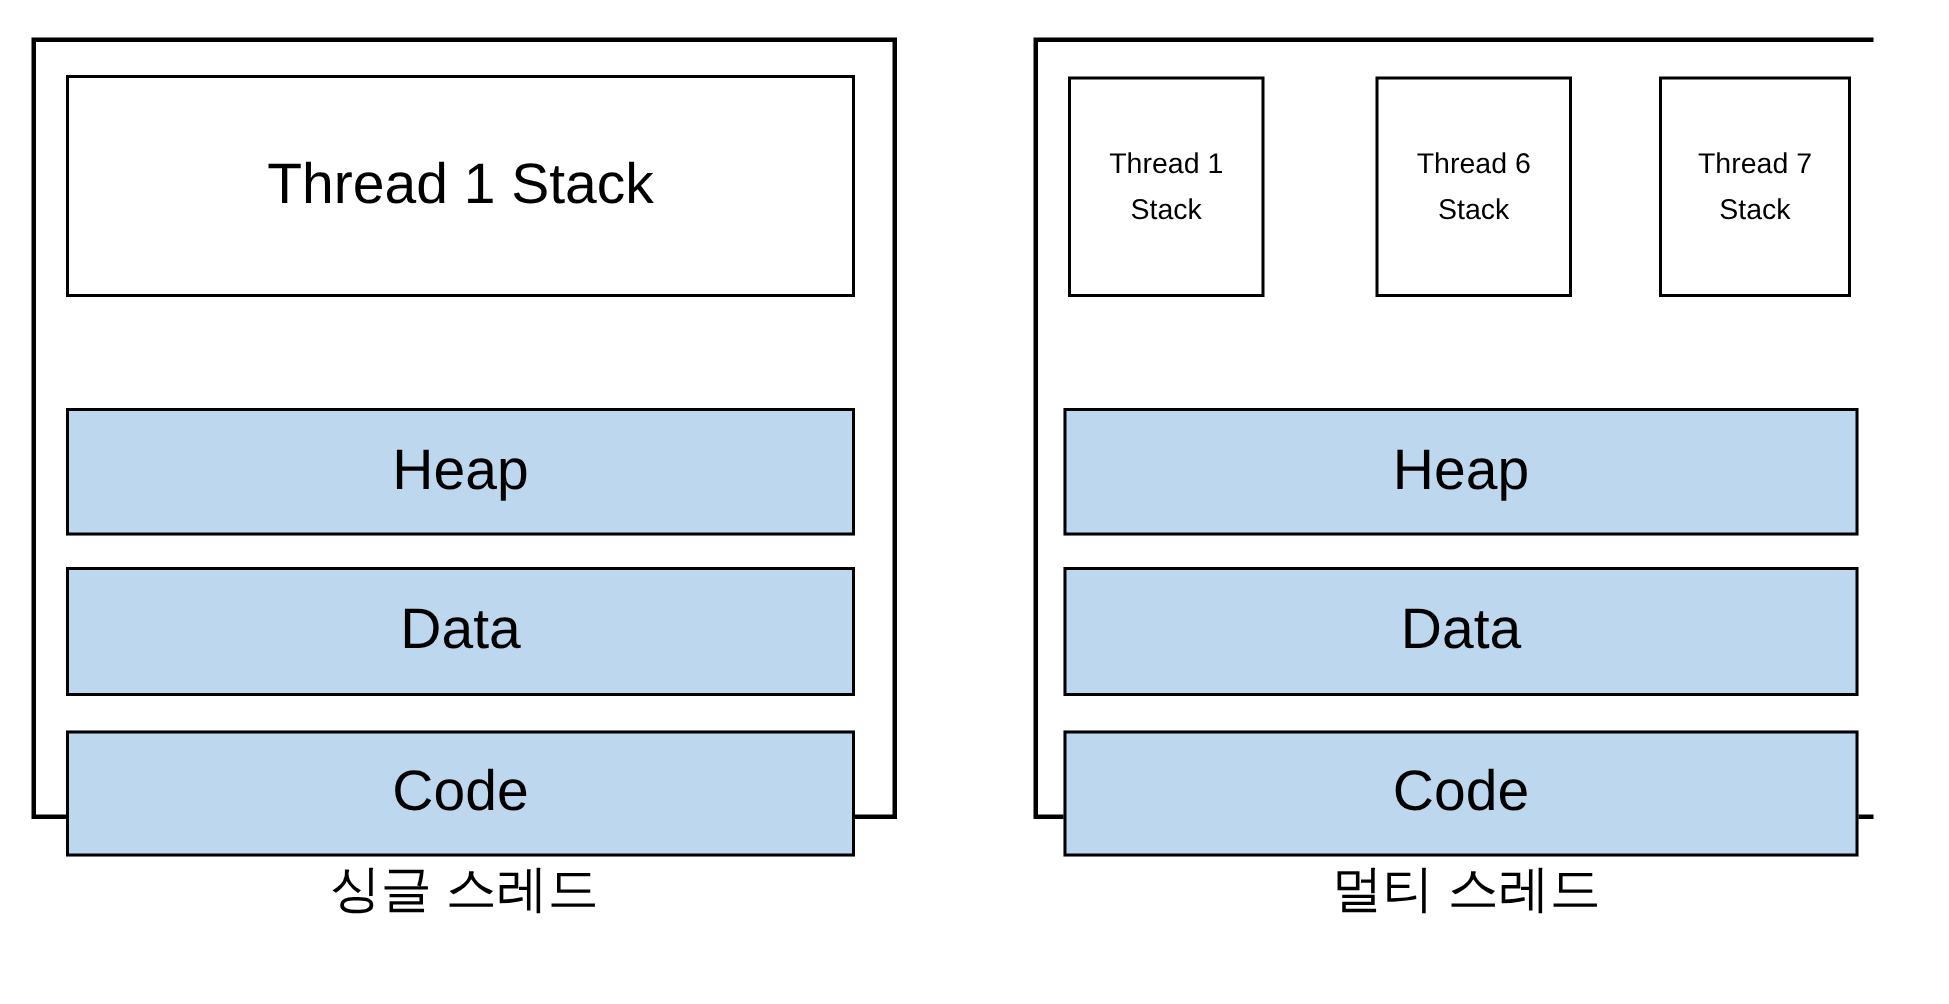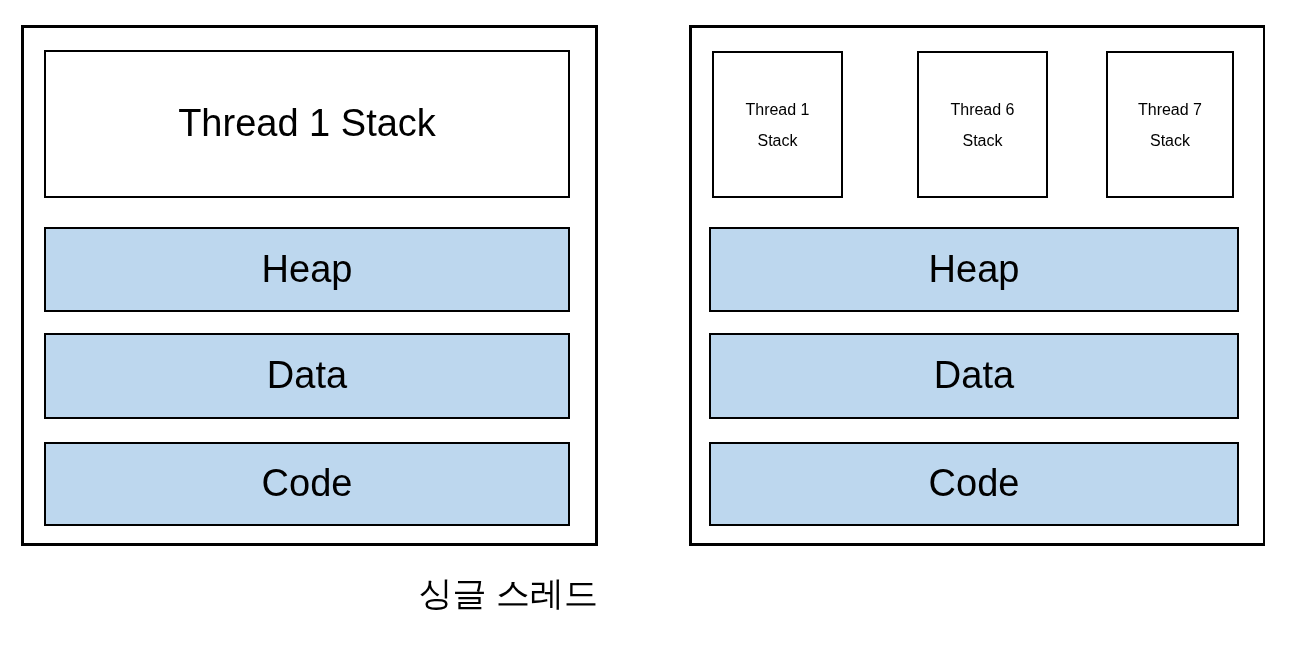--- a/index.html
+++ b/index.html
@@ -8,21 +8,20 @@
     background: var(--background, #FFFFFF);
     font-family: "Liberation Sans", "DejaVu Sans", sans-serif;
     color: var(--text, #000000);
   }
   .canvas {
     position: relative;
     width: 1249px;
     height: 669px;
     background: var(--background, #FFFFFF);
     overflow: hidden;
-    padding-left: 16px;
   }
   .panel {
     position: absolute;
     top: 25px;
     width: 577px;
     height: 521px;
     border: 3px solid var(--box-border, #000000);
     box-sizing: border-box;
     background: var(--background, #FFFFFF);
   }
@@ -32,21 +31,21 @@
   .box {
     position: absolute;
     box-sizing: border-box;
     border: 2.5px solid var(--box-border, #000000);
     display: flex;
     align-items: center;
     justify-content: center;
     text-align: center;
   }
   .white-box { background: #FFFFFF; }
-  .seg       { background: var(--segment-fill, #BDD7EE); }
+  .seg       { background: var(--segment-fill, #BDD7EE); margin-top: 45px; }
 
   
   .stack-large { left: 20px; top: 22px;  width: 526px; height: 148px; }
   .s-heap      { left: 20px; top: 199px; width: 526px; height: 85px; }
   .s-data      { left: 20px; top: 305px; width: 526px; height: 86px; }
   .s-code      { left: 20px; top: 414px; width: 526px; height: 84px; }
 
   
   .thread-small { top: 23px; height: 147px; flex-direction: column; }
   .t1 { left: 20px;  width: 131px; }
@@ -55,31 +54,31 @@
   .m-heap { left: 17px; top: 199px; width: 530px; height: 85px; }
   .m-data { left: 17px; top: 305px; width: 530px; height: 86px; }
   .m-code { left: 17px; top: 414px; width: 530px; height: 84px; }
 
   .big-label {
     font-size: 38px;
     line-height: 1.1;
     color: var(--text, #000000);
   }
   .small-label {
-    font-size: 16px;
+    font-size: 19px;
     line-height: 31px;
     color: var(--text, #000000);
   }
   .small-label span { display: block; }
 
   .caption {
     position: absolute;
     top: 571px;
     width: 577px;
-    text-align: right;
+    text-align: center;
     font-size: 34px;
     line-height: 44px;
     color: var(--text, #000000);
     white-space: nowrap;
   }
   .caption-single { left: 21px; }
   .caption-multi  { left: 689px; }
 </style>
 </head>
 <body>
@@ -124,14 +123,15 @@
     <div class="box seg m-heap">
       <span class="big-label">Heap</span>
     </div>
     <div class="box seg m-data">
       <span class="big-label">Data</span>
     </div>
     <div class="box seg m-code">
       <span class="big-label">Code</span>
     </div>
   </section>
+  <div class="caption caption-multi">멀티 스레드</div>
 
 </div>
 
 </body></html>

